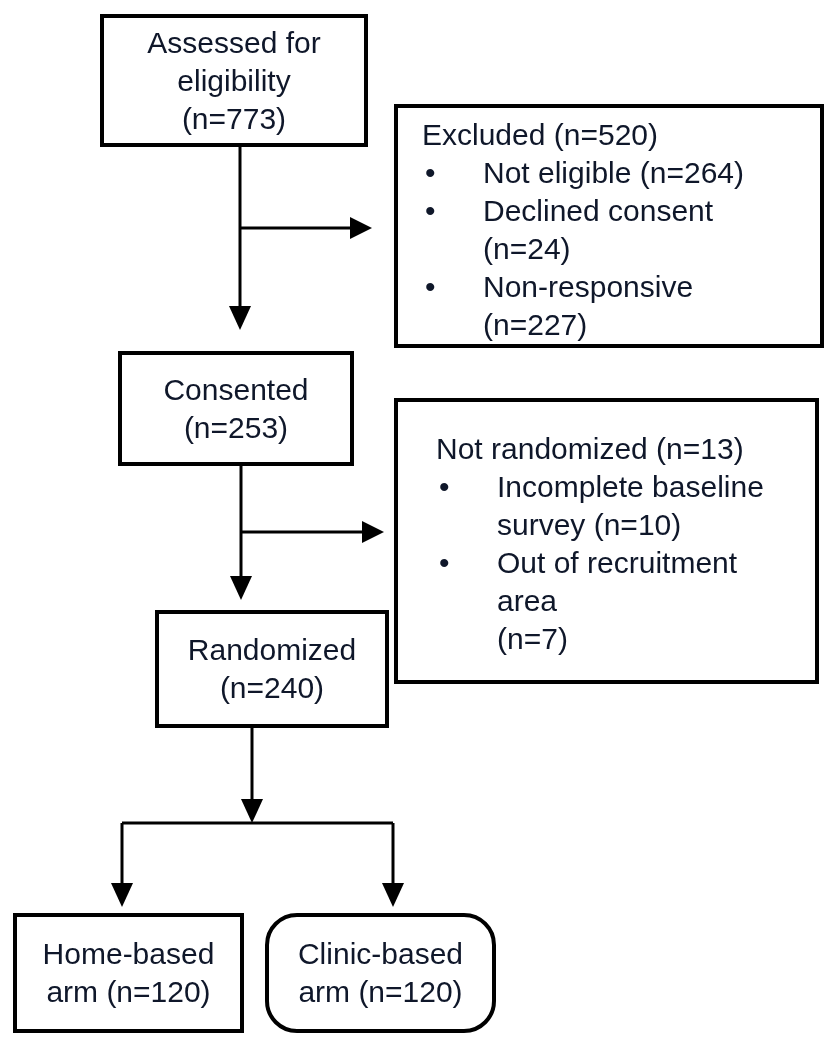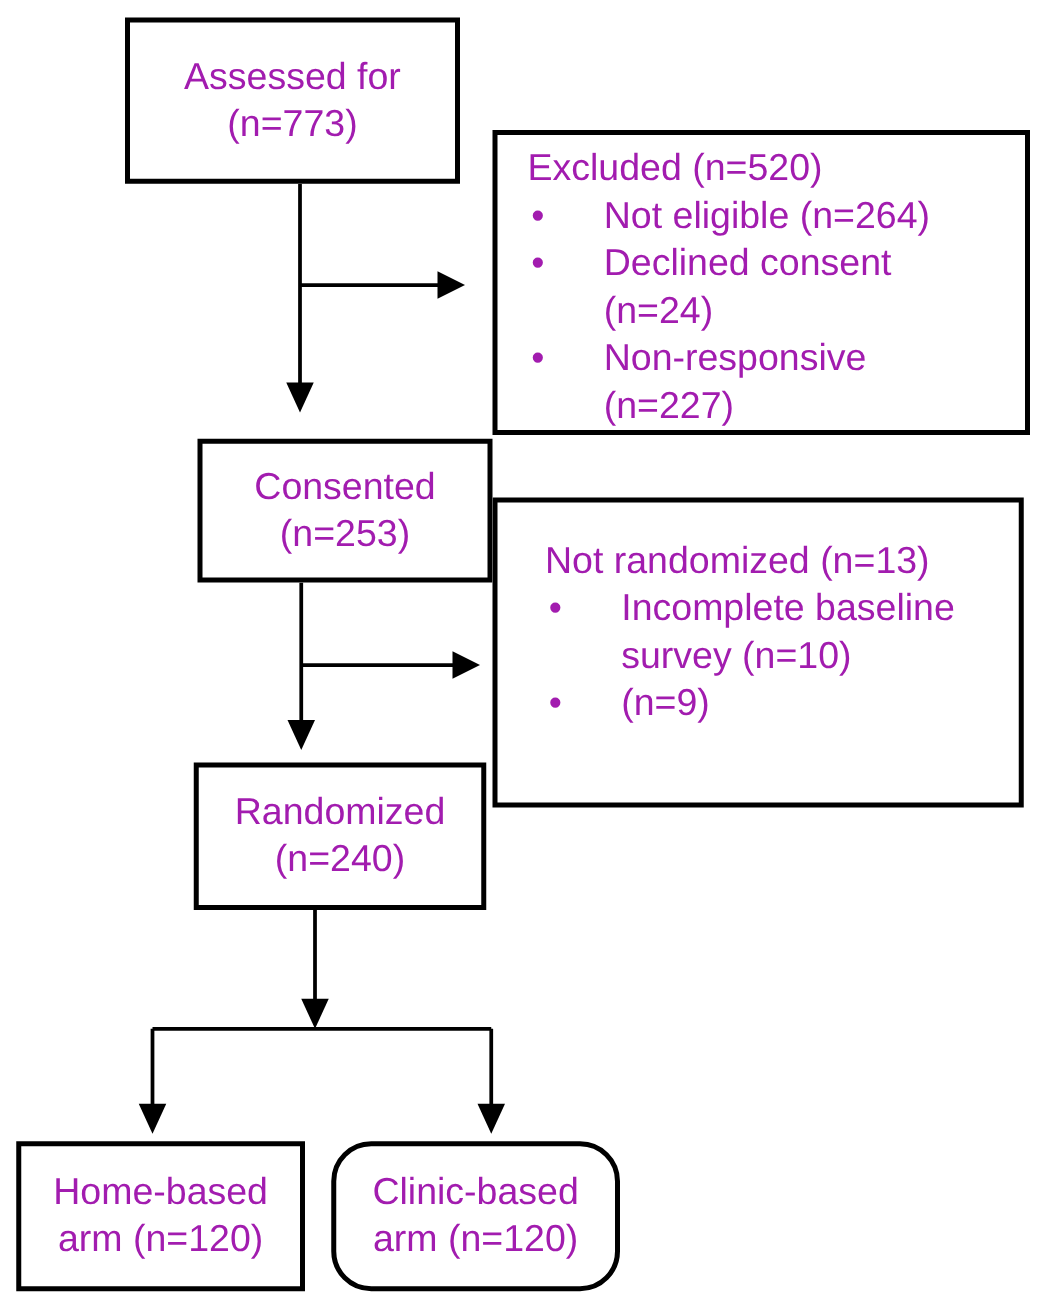--- a/index.html
+++ b/index.html
@@ -19,21 +19,21 @@
     width: 836px; height: 1050px;
   }
   .connectors line { stroke: #000000; stroke-width: 3; }
   .connectors polygon { fill: #000000; stroke: none; }
   .box {
     position: absolute;
     border: 4px solid #000000;
     background: #ffffff;
     font-size: 30px;
     line-height: 38px;
-    color: #a21caf;
+    color: #0f172a;
   }
   .center-box {
     display: flex;
     flex-direction: column;
     justify-content: center;
     align-items: center;
     text-align: center;
   }
   .side-box { padding: 8px 10px 0 24px; }
   .side-box.lower { padding-top: 28px; }
@@ -42,22 +42,22 @@
     flex: none;
     width: 61px;
     padding-left: 3px;
     font-size: 30px;
     line-height: 38px;
   }
   .bullet-text { flex: 1; }
   
   #box-assessed   { left: 100px; top: 14px;  width: 268px; height: 133px; }
   #box-excluded   { left: 394px; top: 104px; width: 430px; height: 244px; }
-  #box-consented  { left: 118px; top: 351px; width: 236px; height: 115px; margin-left: 40px; }
-  #box-notrand    { left: 394px; top: 398px; width: 425px; height: 248px; padding-left: 38px; }
+  #box-consented  { left: 118px; top: 351px; width: 236px; height: 115px; }
+  #box-notrand    { left: 394px; top: 398px; width: 425px; height: 286px; padding-left: 38px; }
   #box-randomized { left: 119px; top: 610px; width: 234px; height: 118px; margin-left: 36px; }
   #box-home       { left: 13px;  top: 913px; width: 231px; height: 120px; }
   #box-clinic     { left: 265px; top: 913px; width: 231px; height: 120px; border-radius: 32px; }
 </style>
 </head>
 <body>
 
 <div class="canvas">
 
   <svg class="connectors" viewBox="0 0 836 1050" xmlns="http://www.w3.org/2000/svg">
@@ -89,20 +89,21 @@
       <polygon points="111,883 133,883 122,907"></polygon>
     </g>
     <g>
       <line x1="393" y1="823" x2="393" y2="884"></line>
       <polygon points="382,883 404,883 393,907"></polygon>
     </g>
   </svg>
 
   <div id="box-assessed" class="box center-box">
     <div>Assessed for</div>
+    <div>eligibility</div>
     <div>(n=773)</div>
   </div>
 
   <div id="box-excluded" class="box side-box">
     <div>Excluded (n=520)</div>
     <div class="bullet-row">
       <span class="bullet">•</span>
       <div class="bullet-text">
         <div>Not eligible (n=264)</div>
       </div>
@@ -133,21 +134,22 @@
     <div class="bullet-row">
       <span class="bullet">•</span>
       <div class="bullet-text">
         <div>Incomplete baseline</div>
         <div>survey (n=10)</div>
       </div>
     </div>
     <div class="bullet-row">
       <span class="bullet">•</span>
       <div class="bullet-text">
-        <div>(n=9)</div>
+        <div>Out of recruitment area</div>
+        <div>(n=7)</div>
       </div>
     </div>
   </div>
 
   <div id="box-randomized" class="box center-box">
     <div>Randomized</div>
     <div>(n=240)</div>
   </div>
 
   <div id="box-home" class="box center-box">

